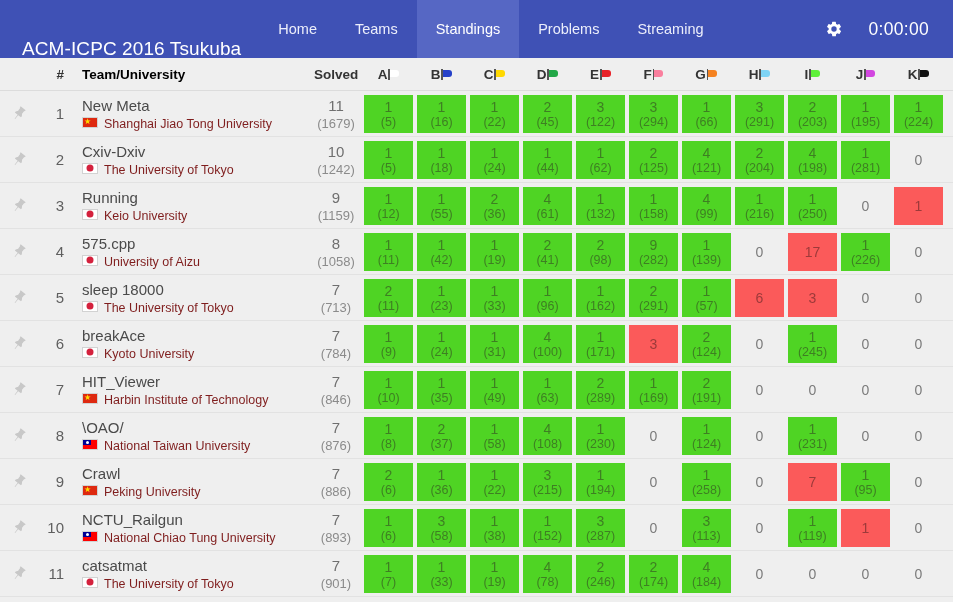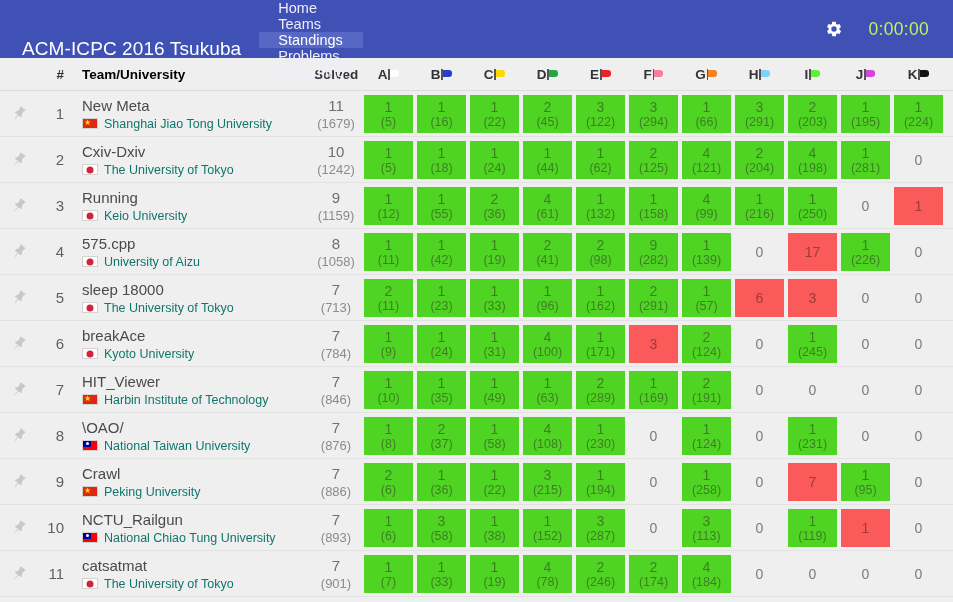--- a/index.html
+++ b/index.html
@@ -21,21 +21,21 @@
   }
   .brand {
     display: flex; align-items: center;
     padding: 0 18px 0 22px;
     color: #ffffff;
     font-size: 19px;
     letter-spacing: .1px;
     white-space: nowrap;
     margin-top: 40px;
   }
-  .navlinks { display: flex; align-items: stretch; flex-direction: column; }
+  .navlinks { display: flex; align-items: stretch; }
   .navlink {
     display: flex; align-items: center;
     padding: 0 19px;
     color: #eceefb;
     font-size: 14.5px;
     white-space: nowrap;
     text-decoration: none;
     cursor: pointer;
   }
   .navlink.active { background: #5667c4; color: #ffffff; }
@@ -46,21 +46,21 @@
     gap: 26px;
   }
   .gear {
     width: 18px; height: 18px;
     color: #ffffff;
     display: flex; align-items: center; justify-content: center;
     cursor: pointer;
   }
   .gear svg { width: 18px; height: 18px; fill: #ffffff; }
   .timer {
-    color: #bef264;
+    color: #ffffff;
     font-size: 17.5px;
     letter-spacing: .3px;
     white-space: nowrap;
   }
 
   
   .board { width: 953px; background: #efefef; }
 
   .thead {
     display: flex; align-items: center;
@@ -94,23 +94,23 @@
   
   .pin { width:17px; height:17px; opacity:.45; transform: rotate(38deg); }
   .pin svg { width:17px; height:17px; fill:#9a9a9a; }
 
   
   .team-name {
     font-size: 15px; color: #4a4a4a;
     line-height: 17px; white-space: nowrap;
   }
   .team-uni {
-    display: flex; align-items: center; gap: 6px;
+    display: flex; align-items: flex-start; gap: 6px;
     margin-top: 3px;
-    font-size: 12.5px; color: #0f766e;
+    font-size: 12.5px; color: #7f1d1d;
     line-height: 14px; white-space: nowrap;
   }
   .flag {
     width: 16px; height: 11px; flex: none;
     border: 1px solid #d2d2d2;
     position: relative; overflow: hidden;
     background: #ffffff;
   }
   .flag.jp::after {
     content: ""; position: absolute;

